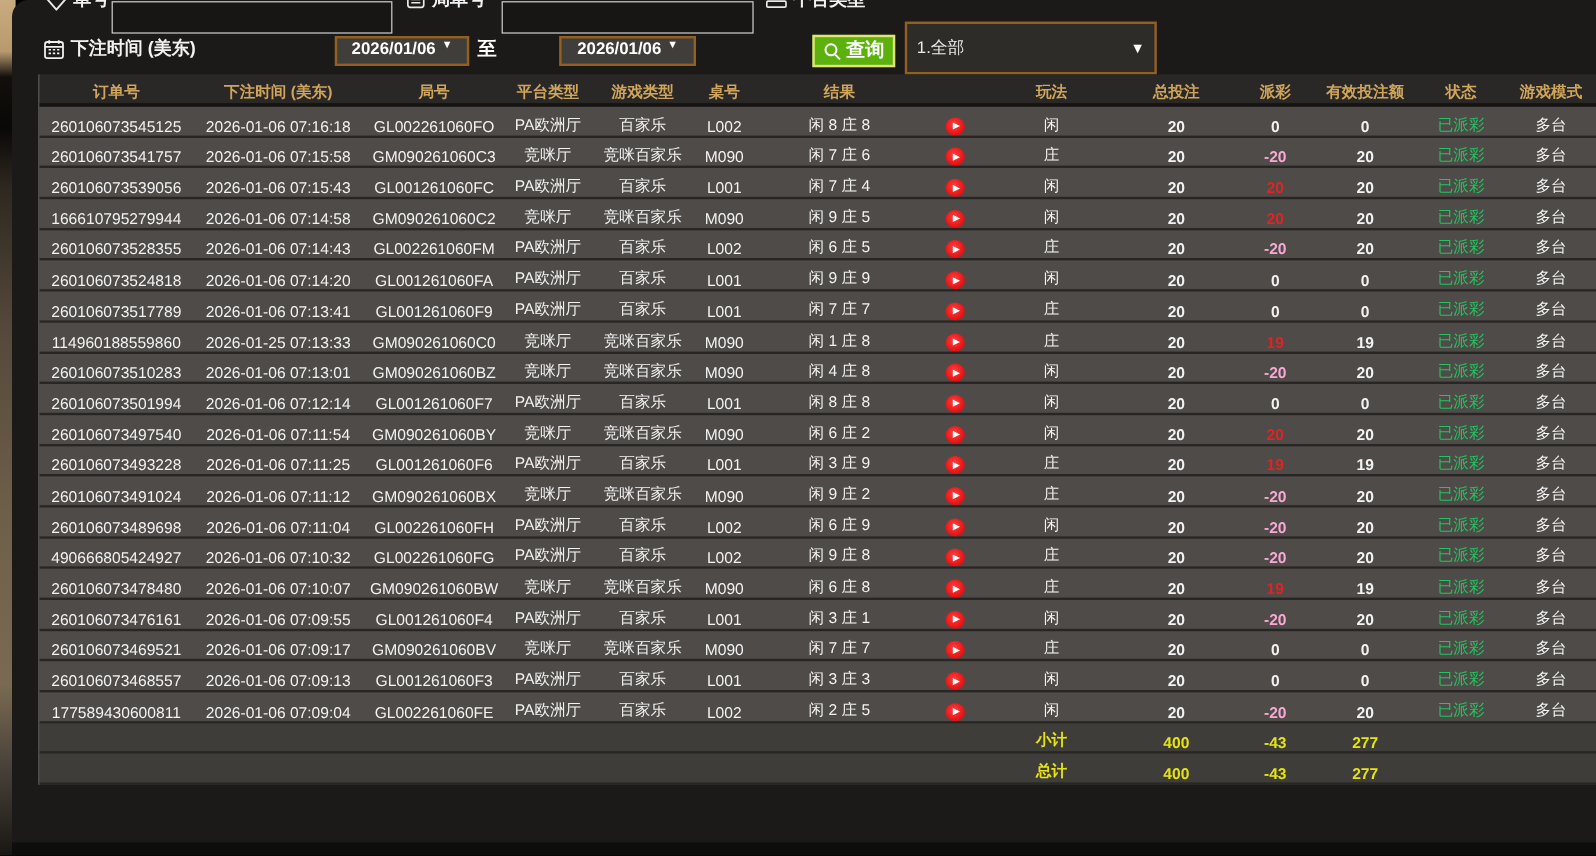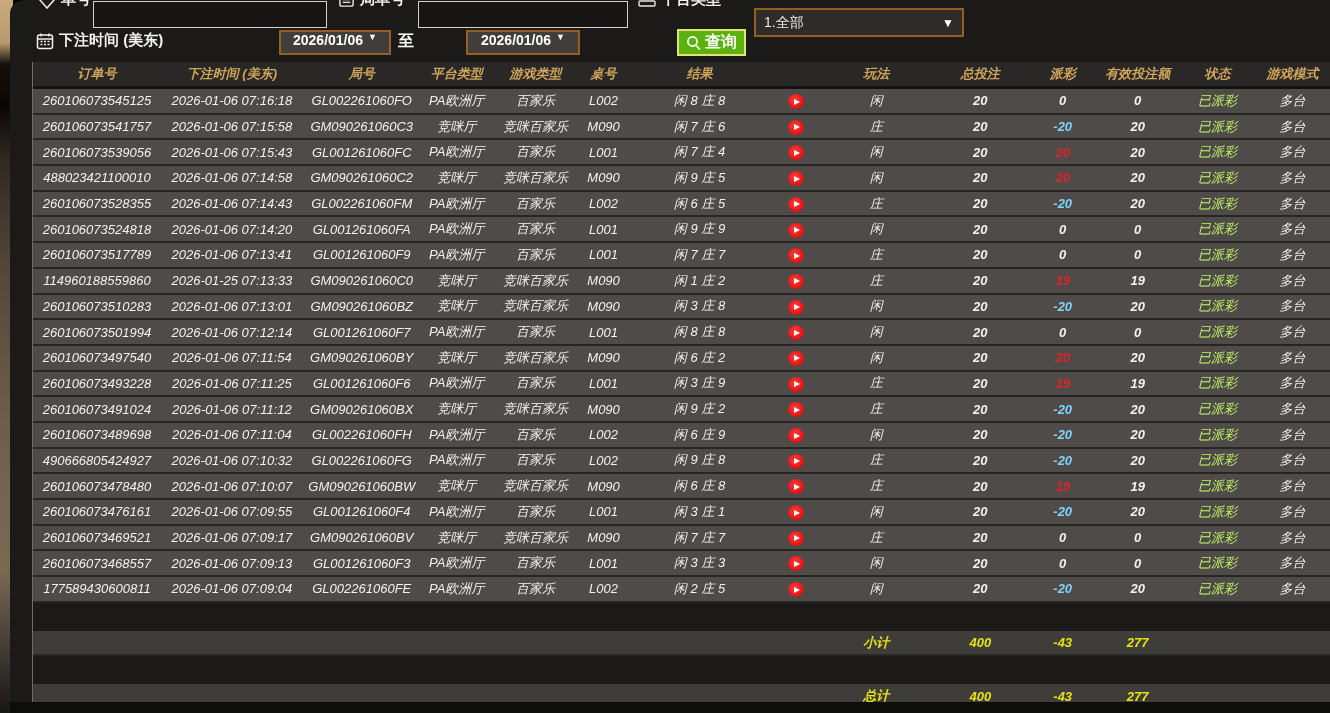--- a/index.html
+++ b/index.html
@@ -14,52 +14,52 @@
   .panel { position:absolute; left:10px; top:0; width:1320px; height:713px;
     background:#1c1a18; border-top-left-radius:14px; }
 
   
   .toolbar { position:relative; height:60px; }
   .flabel { position:absolute; color:#f2f2f2; font-weight:bold; font-size:15px;
     white-space:nowrap; display:flex; align-items:center; gap:5px; }
   .flabel svg { flex:0 0 auto; }
   .finput { position:absolute; top:1px; height:27px; background:#181614;
     border:1px solid #d2d2d2; }
-  .fselect { position:absolute; top:8px; height:29px; background:#2e2c29;
+  .fselect { position:absolute; top:18px; height:44px; background:#2e2c29;
     border:2px solid #94601f; color:#e8e8e8; font-size:14px;
     display:flex; align-items:center; padding:0 8px; justify-content:space-between; }
   .datebox { position:absolute; top:30px; height:25px; background:#403e3b;
     border:2px solid #94601f; color:#fff; font-weight:bold; font-size:14px;
     display:flex; justify-content:center; gap:5px; padding:0 6px;margin-left:28px; }
   .caret { font-size:9px; color:#fff; }
   .to-label { position:absolute; top:31px; color:#fff; font-weight:bold; font-size:16px; }
   .query-btn { position:absolute; top:29px; height:27px; background:#5db10d;
     border:2px solid #dfe37c; color:#fff; font-weight:bold; font-size:16px;
     display:flex; align-items:center; gap:3px; padding:0 7px; cursor:pointer; }
 
   
   .grid { position:absolute; left:22px; top:62px; width:1298px;
     border-left:1px solid #6f6d6a; }
-  .t-row, .t-head { display:flex; align-items:center; height:25.7px;
-    border-bottom:2px solid #282624; background:#4e4b48; color:#f2f2f2; font-size:13px;font-style:italic; }
+  .t-row, .t-head { display:flex; align-items:flex-end; height:25.7px;
+    border-bottom:2px solid #282624; background:#4e4b48; color:#f2f2f2; font-size:13px; }
   .t-head { background:#2a2826; color:#cfa55c; font-weight:bold; height:27px;
     border-bottom:3px solid #151311; }
   .cell { text-align:center; white-space:nowrap; overflow:hidden; }
   .c-order{width:128px} .c-time{width:142px} .c-round{width:118px} .c-plat{width:72px}
   .c-game{width:86px} .c-table{width:50px} .c-result{width:142px} .c-icon{width:52px}
   .c-side{width:108px} .c-bet{width:100px;font-weight:bold} .c-pay{width:65px;font-weight:bold}
   .c-valid{width:85px;font-weight:bold} .c-status{width:75px} .c-mode{width:75px}
-  .pay-pos{color:#e02424} .pay-neg{color:#7dd3fc} .pay-zero{color:#f2f2f2}
-  .st-green{color:#bef264}
+  .pay-pos{color:#e02424} .pay-neg{color:#f9a8d4} .pay-zero{color:#f2f2f2}
+  .st-green{color:#22c55e}
   .play { width:16px; height:15px; border-radius:50%;
     background:radial-gradient(circle at 45% 40%, #ff4040 0%, #e81616 60%, #c00e0e 100%);
     display:inline-flex; align-items:center; justify-content:center; cursor:pointer; }
   .play::after { content:""; display:block; width:0; height:0; margin-left:2px;
     border-left:6px solid #fff; border-top:3.5px solid transparent; border-bottom:3.5px solid transparent; }
-  .sum-row { background:#3f3d3a; color:#e6e312; font-weight:bold;margin-top:28px; }
+  .sum-row { background:#3f3d3a; color:#e6e312; font-weight:bold; }
   .sum-row .c-bet,.sum-row .c-pay,.sum-row .c-valid,.sum-row .c-side { color:#e6e312; }
   .bottom-strip { position:absolute; left:0; bottom:0; width:1330px; height:11px; background:#0d0d0c; }
 </style>
 </head>
 <body>
 
 <div class="bg-strip"></div>
 
 <div class="panel">
 
@@ -183,21 +183,21 @@
     <div class="cell c-result"><span class="result-text">闲 7 庄 4</span></div>
     <div class="cell c-icon"><span class="play"></span></div>
     <div class="cell c-side">闲</div>
     <div class="cell c-bet">20</div>
     <div class="cell c-pay pay-pos">20</div>
     <div class="cell c-valid">20</div>
     <div class="cell c-status st-green">已派彩</div>
     <div class="cell c-mode">多台</div>
   </div>
         <div class="t-row">
-    <div class="cell c-order">488023421100010</div>
+    <div class="cell c-order">166610795279944</div>
     <div class="cell c-time">2026-01-06 07:14:58</div>
     <div class="cell c-round">GM090261060C2</div>
     <div class="cell c-plat">竞咪厅</div>
     <div class="cell c-game">竞咪百家乐</div>
     <div class="cell c-table">M090</div>
     <div class="cell c-result"><span class="result-text">闲 9 庄 5</span></div>
     <div class="cell c-icon"><span class="play"></span></div>
     <div class="cell c-side">闲</div>
     <div class="cell c-bet">20</div>
     <div class="cell c-pay pay-pos">20</div>
@@ -253,37 +253,37 @@
     <div class="cell c-status st-green">已派彩</div>
     <div class="cell c-mode">多台</div>
   </div>
         <div class="t-row">
     <div class="cell c-order">114960188559860</div>
     <div class="cell c-time">2026-01-25 07:13:33</div>
     <div class="cell c-round">GM090261060C0</div>
     <div class="cell c-plat">竞咪厅</div>
     <div class="cell c-game">竞咪百家乐</div>
     <div class="cell c-table">M090</div>
-    <div class="cell c-result"><span class="result-text">闲 1 庄 2</span></div>
+    <div class="cell c-result"><span class="result-text">闲 1 庄 8</span></div>
     <div class="cell c-icon"><span class="play"></span></div>
     <div class="cell c-side">庄</div>
     <div class="cell c-bet">20</div>
     <div class="cell c-pay pay-pos">19</div>
     <div class="cell c-valid">19</div>
     <div class="cell c-status st-green">已派彩</div>
     <div class="cell c-mode">多台</div>
   </div>
         <div class="t-row">
     <div class="cell c-order">260106073510283</div>
     <div class="cell c-time">2026-01-06 07:13:01</div>
     <div class="cell c-round">GM090261060BZ</div>
     <div class="cell c-plat">竞咪厅</div>
     <div class="cell c-game">竞咪百家乐</div>
     <div class="cell c-table">M090</div>
-    <div class="cell c-result"><span class="result-text">闲 3 庄 8</span></div>
+    <div class="cell c-result"><span class="result-text">闲 4 庄 8</span></div>
     <div class="cell c-icon"><span class="play"></span></div>
     <div class="cell c-side">闲</div>
     <div class="cell c-bet">20</div>
     <div class="cell c-pay pay-neg">-20</div>
     <div class="cell c-valid">20</div>
     <div class="cell c-status st-green">已派彩</div>
     <div class="cell c-mode">多台</div>
   </div>
         <div class="t-row">
     <div class="cell c-order">260106073501994</div>

